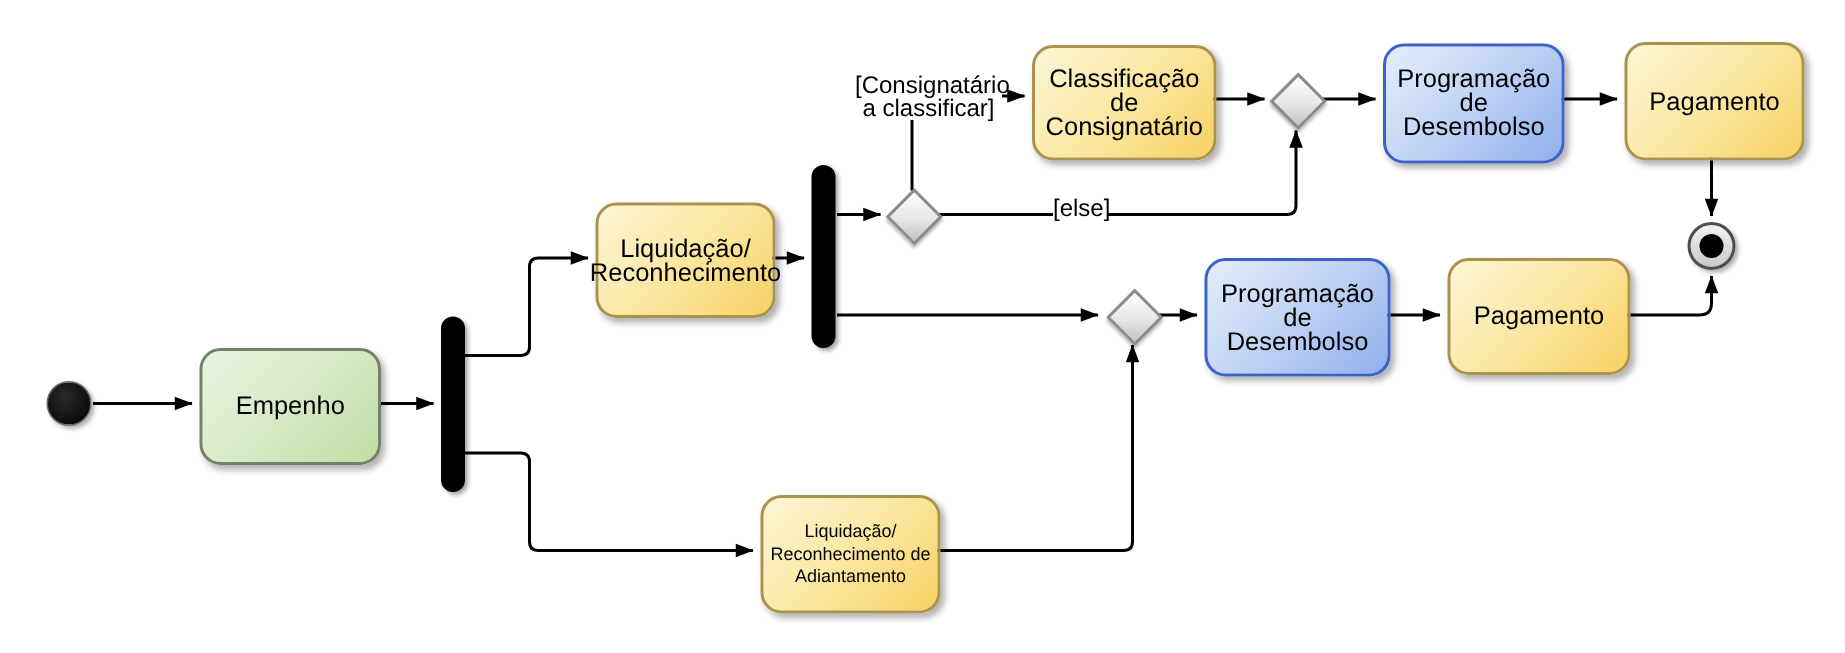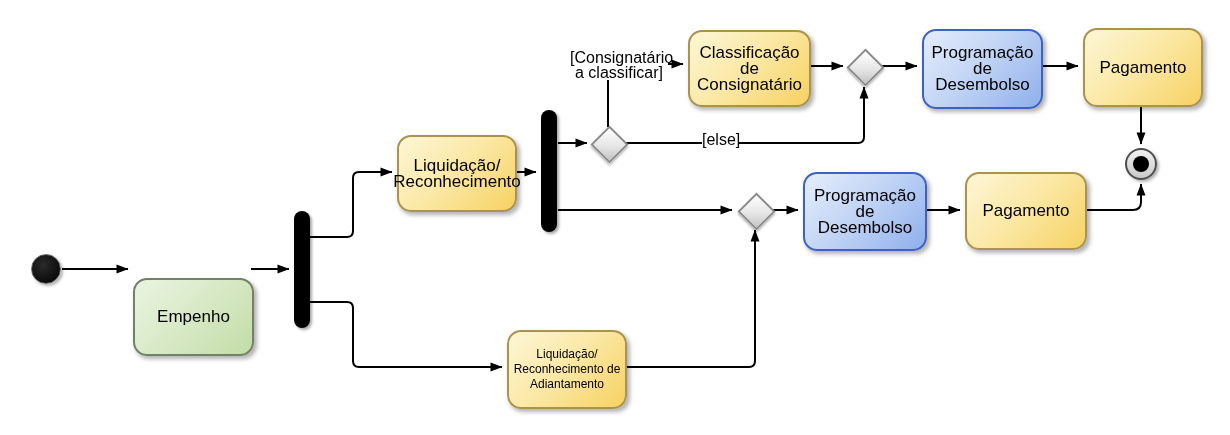--- a/index.html
+++ b/index.html
@@ -81,21 +81,21 @@
     <div class="final-dot"></div>
   </div>
 
   <div class="fork" style="left:294px;top:211px;height:117px;"></div>
   <div class="fork" style="left:541px;top:110px;height:122px;"></div>
 
   <div class="diamond" style="left:596px;top:131px;"></div>
   <div class="diamond" style="left:852px;top:54px;"></div>
   <div class="diamond" style="left:743px;top:198px;"></div>
 
-  <div class="node green" style="left:133px;top:232px;width:117px;height:74px;margin-top:46px;">
+  <div class="node green" style="left:133px;top:232px;width:117px;height:74px;">
     <span>Empenho</span>
   </div>
 
   <div class="node yellow" style="left:397px;top:135px;width:116px;height:73px;">
     <span>Liquidação/
 Reconhecimento</span>
   </div>
 
   <div class="node yellow small-text" style="left:507px;top:330px;width:116px;height:75px;">
     <span>Liquidação/

